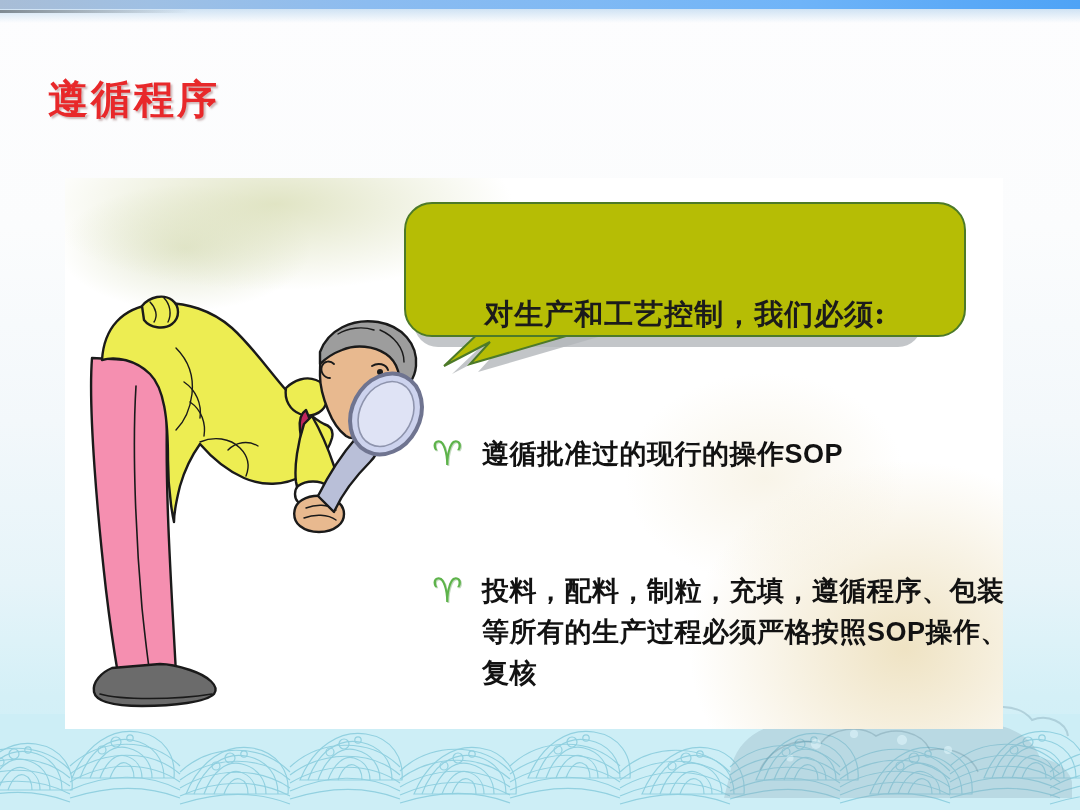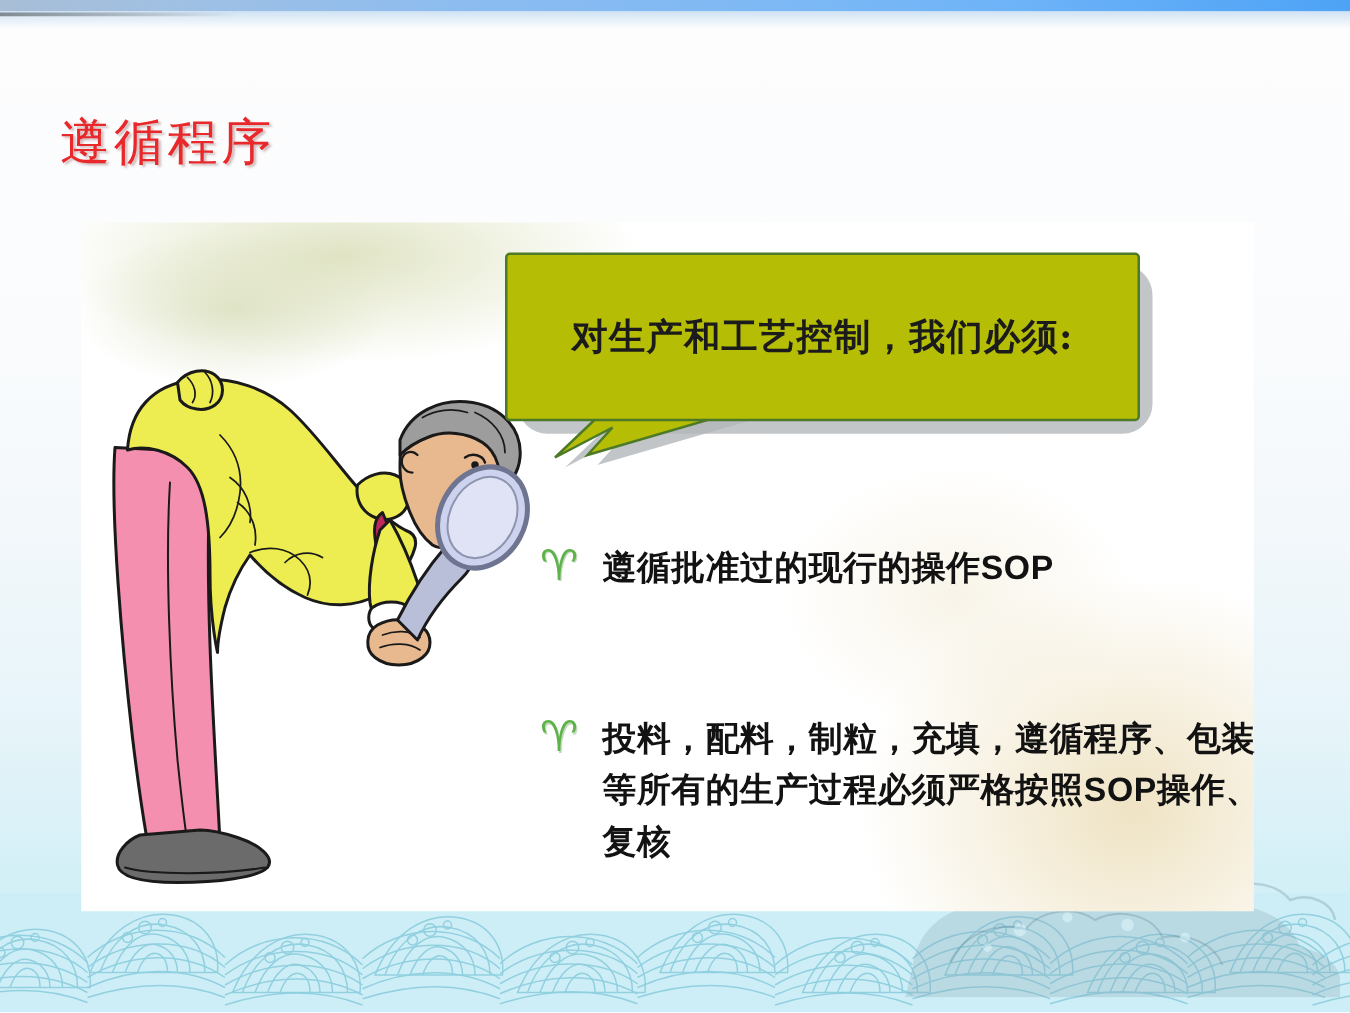--- a/index.html
+++ b/index.html
@@ -92,24 +92,24 @@
       radial-gradient(ellipse 180px 90px at 120px 70px, rgba(205,212,168,0.55), rgba(255,255,255,0) 70%),
       radial-gradient(ellipse 300px 260px at 840px 470px, rgba(236,222,185,0.85), rgba(255,255,255,0) 72%),
       radial-gradient(ellipse 200px 150px at 700px 300px, rgba(240,231,205,0.45), rgba(255,255,255,0) 70%);
     pointer-events: none;
   }
 
   
   .title {
     position: absolute;
     left: 48px;
-    top: 86px;
+    top: 72px;
     font-family: "DejaVu Serif", "Liberation Serif", serif;
     font-size: 40px;
-    font-weight: normal;
+    font-weight: bold;
     letter-spacing: 3px;
     color: #e8282a;
     text-shadow: 2px 2px 2px rgba(120,60,60,0.35);
     white-space: nowrap;
   }
 
   
   .bubble-wrap {
     position: absolute;
     left: 404px;
@@ -122,28 +122,28 @@
     left: 10px; top: 10px;
     width: 508px;
     height: 135px;
     border-radius: 24px;
     background: #b9bcc0;
     opacity: 0.85;
   }
   .bubble {
     position: absolute;
     left: 0; top: 0;
-    width: 508px;
+    width: 562px;
     height: 135px;
-    border-radius: 4px;
+    border-radius: 28px;
     background: #b6bd05;
     border: 2px solid #4d7a28;
     box-sizing: border-box;
     display: flex;
-    align-items: center;
+    align-items: flex-end;
     justify-content: center;
   }
   .bubble-text {
     font-family: "DejaVu Serif", "Liberation Serif", serif;
     font-size: 29px;
     font-weight: bold;
     color: #1b1b1b;
     letter-spacing: 1px;
     white-space: nowrap;
   }

